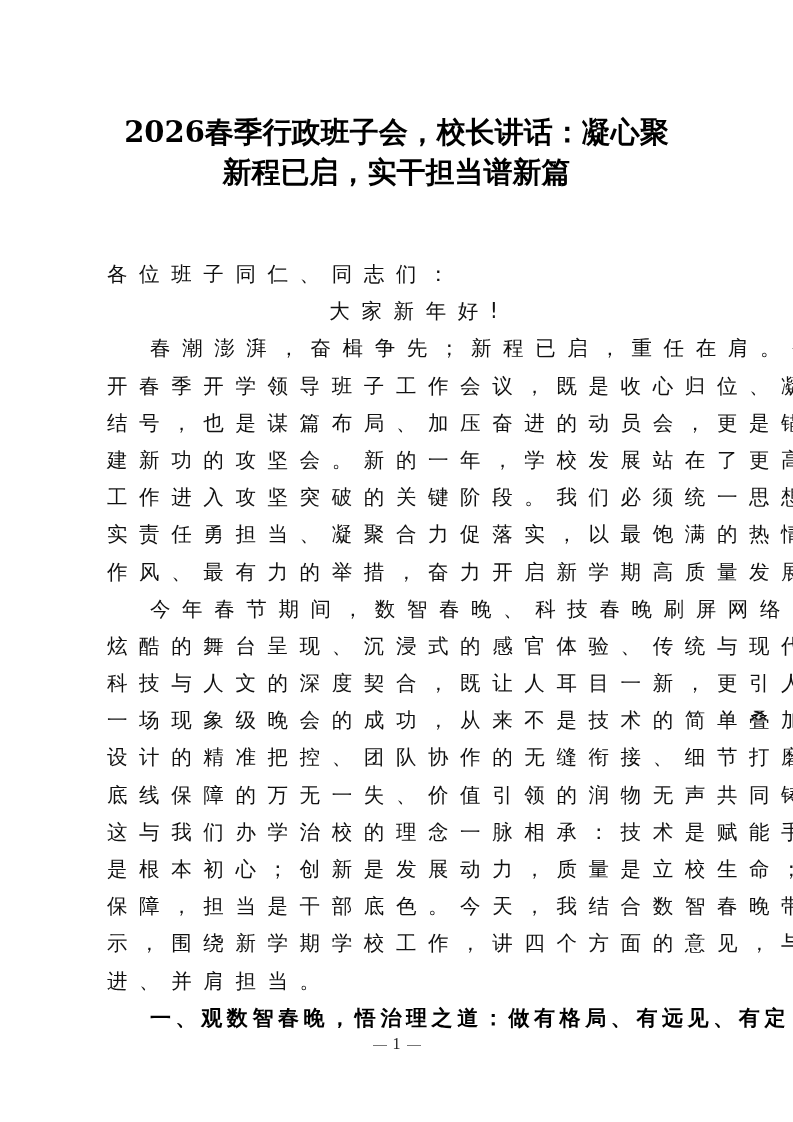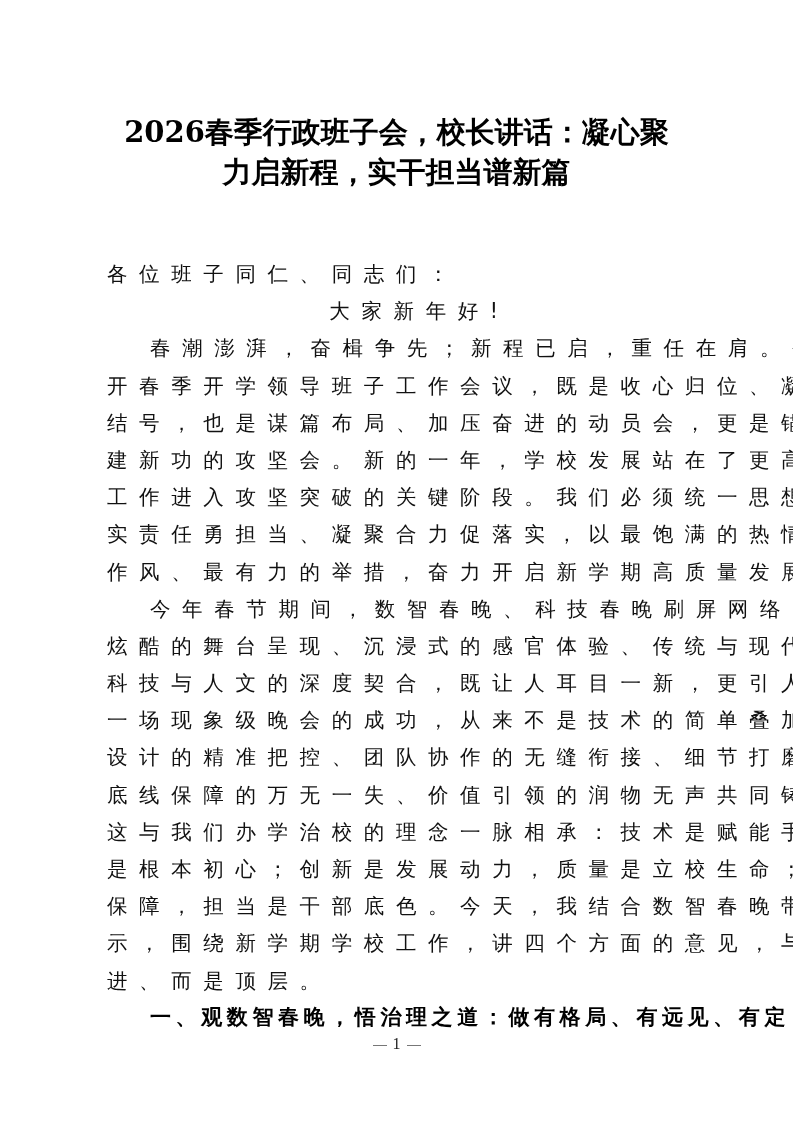--- a/index.html
+++ b/index.html
@@ -12,34 +12,34 @@
     letter-spacing: 0px;
   }
   .body {
     position: absolute; left: 107px; top: 256px; width: 582px;
     font-family: "DejaVu Sans", "Liberation Sans", sans-serif;
     font-size: 20.5px; line-height: 37.2px; color: #111;
     letter-spacing: 11.6px;
   }
   .line { white-space: nowrap; height: 37.2px; }
   .indent { padding-left: 43px; text-align: center; }
-  .heading { font-weight: bold; letter-spacing: 4.6px; font-size: 21px; color: #000; font-family: Liberation Mono, monospace; }
+  .heading { font-weight: bold; letter-spacing: 4.6px; font-size: 21px; color: #000; }
   .footer {
     position: absolute; left: 0; top: 1035px; width: 793px; text-align: center;
     font-family: "Liberation Serif", "DejaVu Serif", serif; font-size: 16px; color: #222;
   }
   .footer .dash { display: inline-block; width: 14px; height: 1px; background: #777; vertical-align: middle; margin: 0 6px; }
 </style>
 </head>
 <body>
 
 <div class="page">
   <div class="title">
     <div>2026春季行政班子会，校长讲话：凝心聚</div>
-    <div>力启新程，实干担当谱新篇</div>
+    <div>新程已启，实干担当谱新篇</div>
   </div>
 
   <div class="body">
     <div class="line">各位班子同仁、同志们：</div>
     <div class="line indent">大家新年好!</div>
     <div class="line indent">春潮澎湃，奋楫争先；新程已启，重任在肩。今天我们召</div>
     <div class="line">开春季开学领导班子工作会议，既是收心归位、凝聚共识的集</div>
     <div class="line">结号，也是谋篇布局、加压奋进的动员会，更是锚定目标、誓</div>
     <div class="line">建新功的攻坚会。新的一年，学校发展站在了更高起点，各项</div>
     <div class="line">工作进入攻坚突破的关键阶段。我们必须统一思想明方向、压</div>
@@ -48,20 +48,20 @@
     <div class="line indent">今年春节期间，数智春晚、科技春晚刷屏网络、热议出圈。</div>
     <div class="line">炫酷的舞台呈现、沉浸式的感官体验、传统与现代的碰撞交融、</div>
     <div class="line">科技与人文的深度契合，既让人耳目一新，更引人深思笃行。</div>
     <div class="line">一场现象级晚会的成功，从来不是技术的简单叠加，而是顶层</div>
     <div class="line">设计的精准把控、团队协作的无缝衔接、细节打磨的精益求精、</div>
     <div class="line">底线保障的万无一失、价值引领的润物无声共同铸就的成果。</div>
     <div class="line">这与我们办学治校的理念一脉相承：技术是赋能手段，育人才</div>
     <div class="line">是根本初心；创新是发展动力，质量是立校生命；团结是成事</div>
     <div class="line">保障，担当是干部底色。今天，我结合数智春晚带来的深刻启</div>
     <div class="line">示，围绕新学期学校工作，讲四个方面的意见，与大家共勉共</div>
-    <div class="line">进、而是顶层。</div>
+    <div class="line">进、并肩担当。</div>
     <div class="line indent heading">一、观数智春晚，悟治理之道：做有格局、有远见、有定</div>
   </div>
 
   <div class="footer">
     <span class="dash"></span><span>1</span><span class="dash"></span>
   </div>
 </div>
 
 </body></html>

